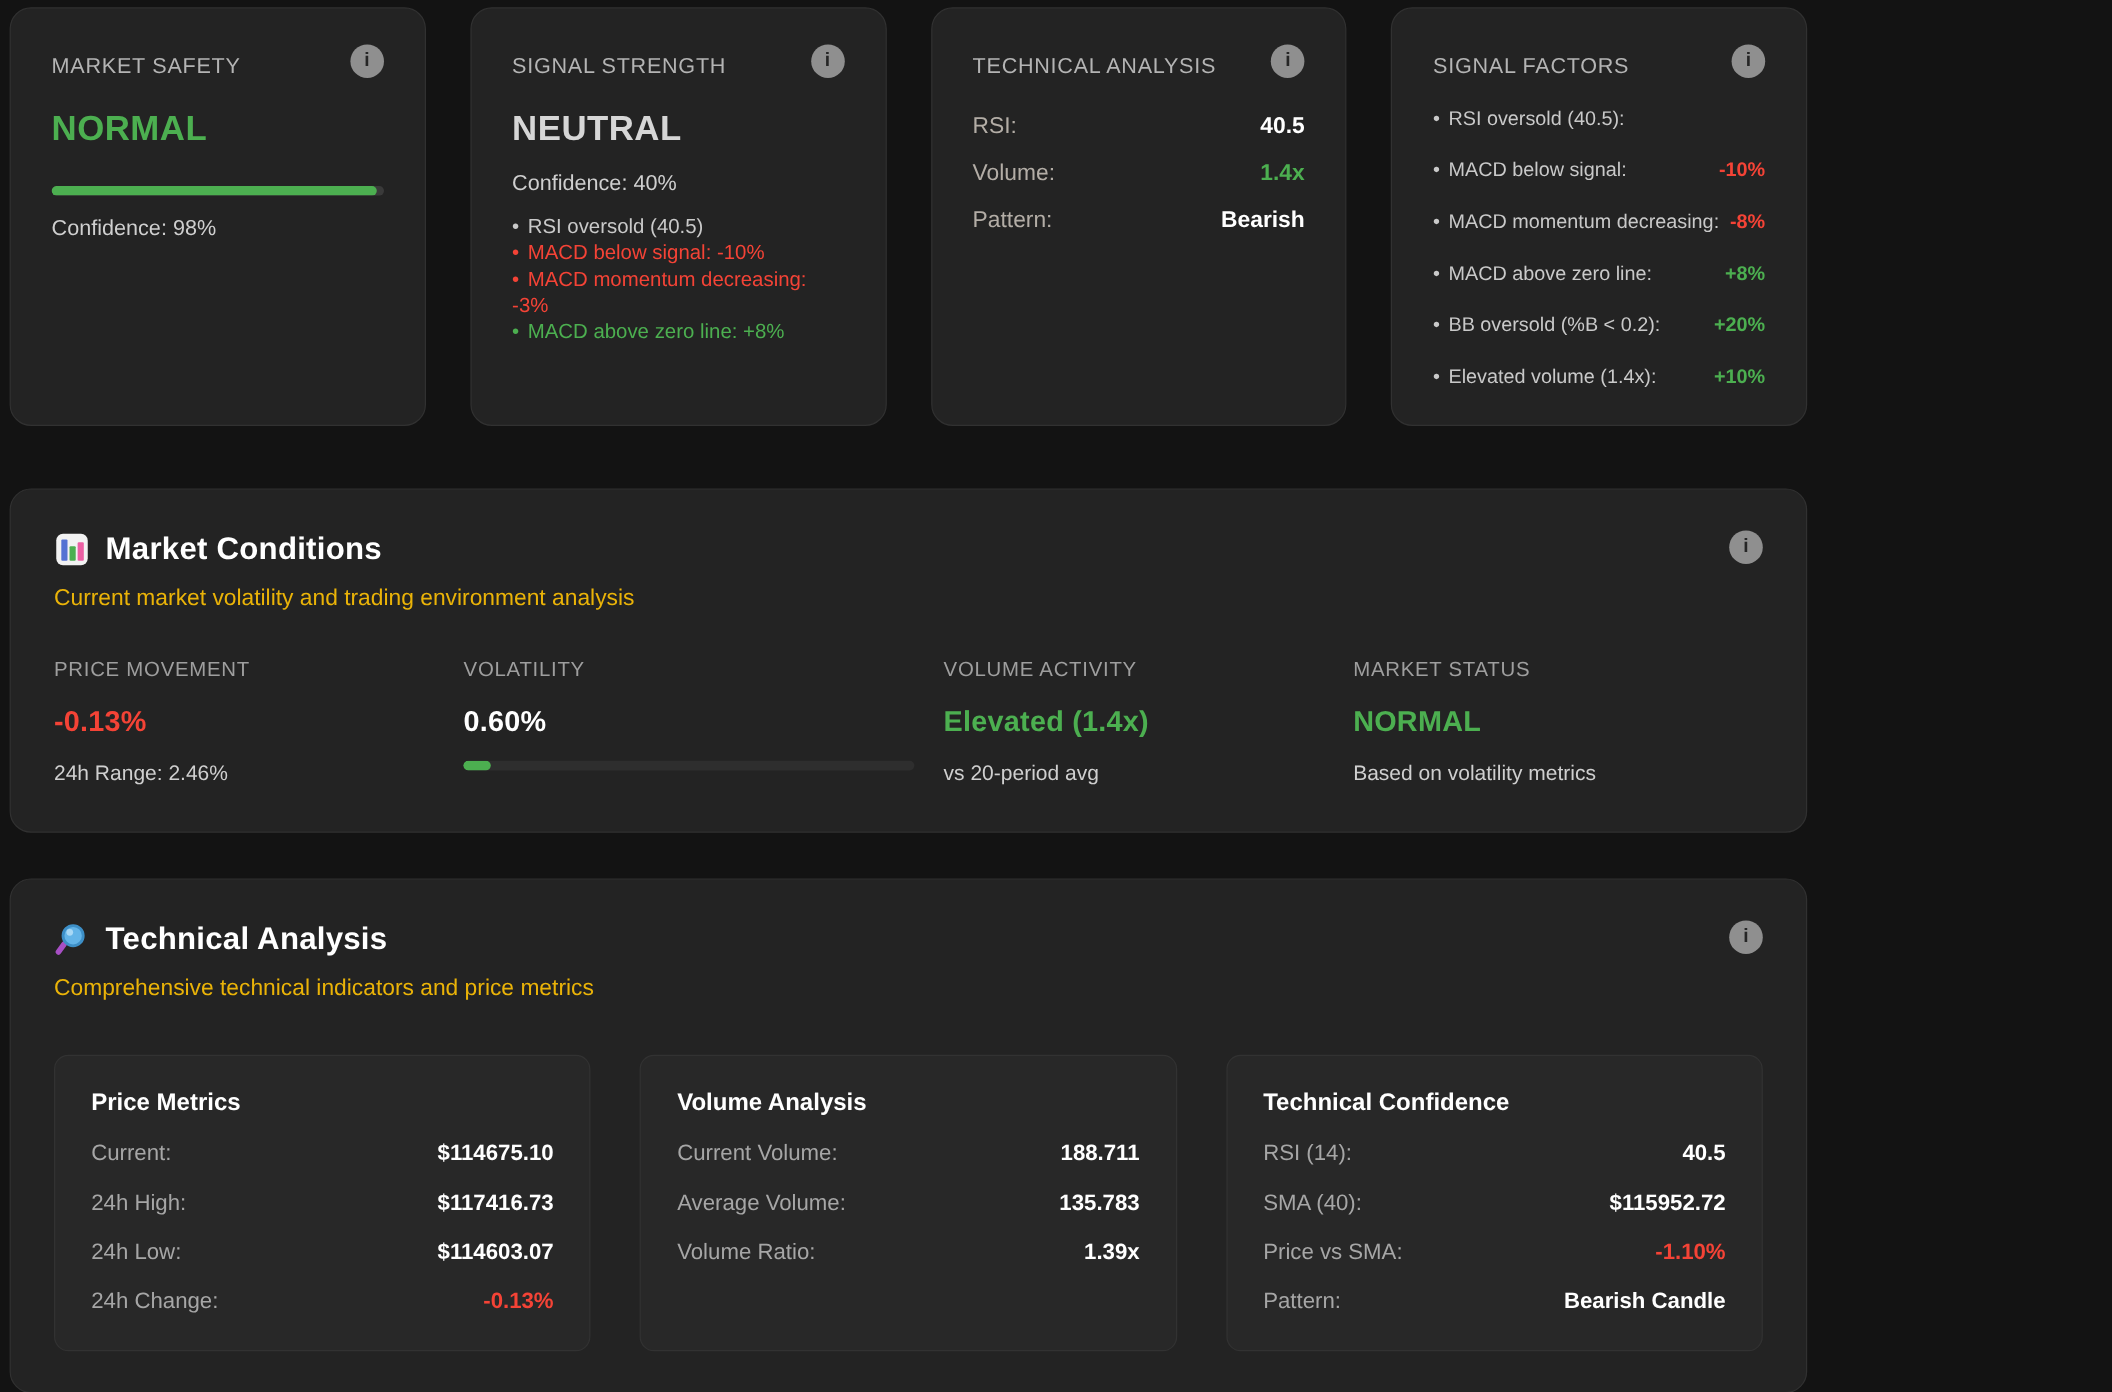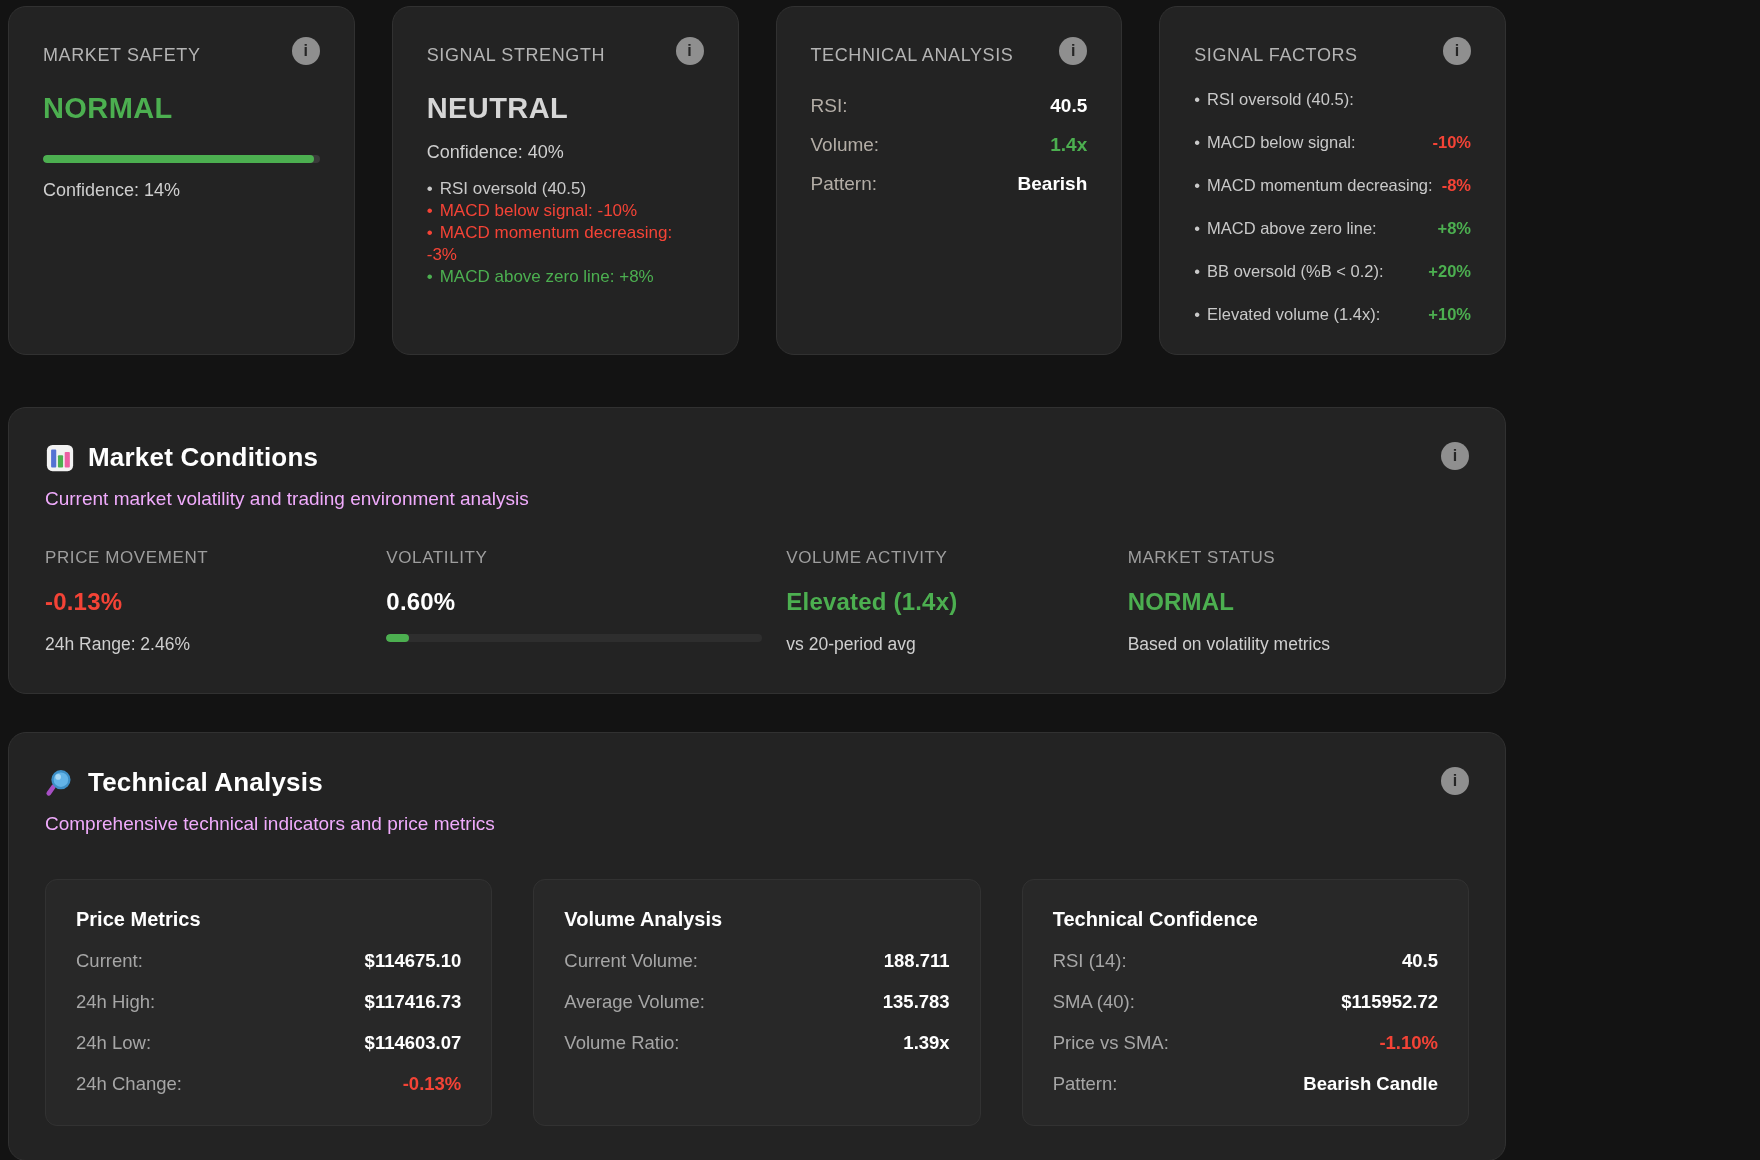--- a/index.html
+++ b/index.html
@@ -54,21 +54,21 @@
   
   .panel {
     background: #232323; border: 1px solid #313131; border-radius: 18px;
     padding: 34px 36px; margin-top: 52px;
   }
   .panel.second { margin-top: 38px; min-height: 427px; }
   .panel.first { min-height: 287px; }
   .panel-head { display: flex; justify-content: space-between; align-items: flex-start; }
   .panel-title-wrap { display: flex; align-items: center; gap: 13px; }
   .panel-title { font-size: 26px; font-weight: bold; color: #ffffff; letter-spacing: 0.2px; }
-  .panel-sub { font-size: 19px; color: #f0abfc; margin-top: 15px; }
+  .panel-sub { font-size: 19px; color: #eab308; margin-top: 15px; }
   .icon-box { width: 30px; height: 30px; display: inline-flex; }
 
   .cond-grid { display: grid; grid-template-columns: repeat(4, 1fr); margin-top: 38px; }
   .cond-header { font-size: 17px; color: #9e9e9e; letter-spacing: 0.6px; }
   .cond-value { font-size: 24px; font-weight: bold; color: #ffffff; margin-top: 20px; letter-spacing: 0.2px; }
   .cond-value.t-neg { color: #f44336; }
   .cond-value.t-pos { color: #4caf50; }
   .cond-note { font-size: 17.5px; color: #cfcfcf; margin-top: 18px; }
   .vol-track { width: 400px; max-width: 94%; height: 8px; border-radius: 4px; background: #2e2e2e; margin-top: 18px; overflow: hidden; }
   .vol-fill { height: 100%; border-radius: 4px; background: #4caf50; }
@@ -92,21 +92,21 @@
 
     <section class="card">
       <div class="card-head">
         <h3 class="card-title">MARKET SAFETY</h3>
         <span class="info-btn">i</span>
       </div>
       <div class="status pos">NORMAL</div>
       <div class="bar-track">
         <div class="bar-fill" style="width: 98%;"></div>
       </div>
-      <div class="muted-line">Confidence: 14%</div>
+      <div class="muted-line">Confidence: 98%</div>
     </section>
 
     <section class="card">
       <div class="card-head">
         <h3 class="card-title">SIGNAL STRENGTH</h3>
         <span class="info-btn">i</span>
       </div>
       <div class="status neu">NEUTRAL</div>
       <div class="muted-line">Confidence: 40%</div>
       <ul class="factor-list">

